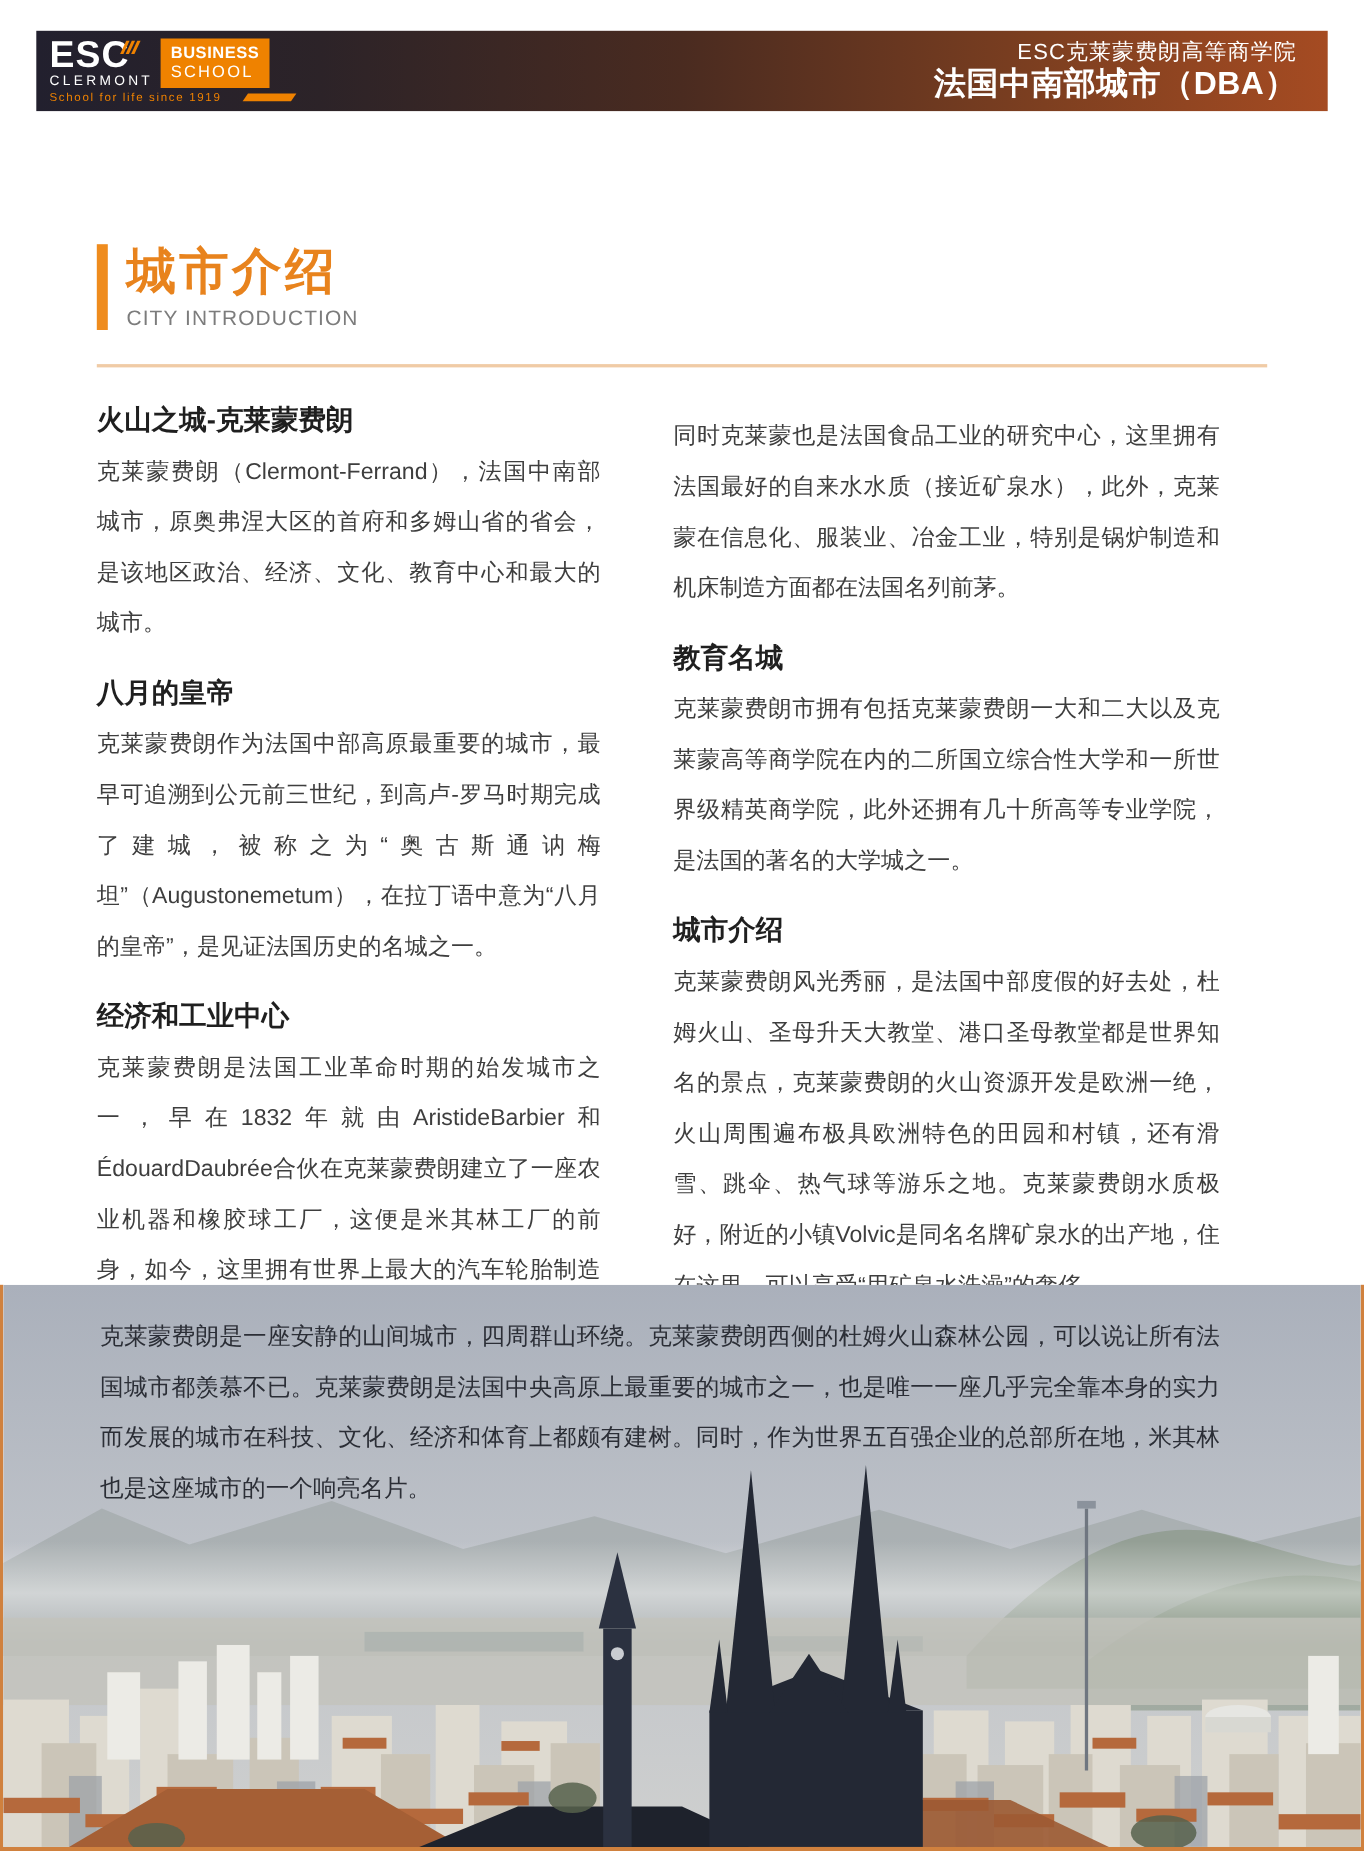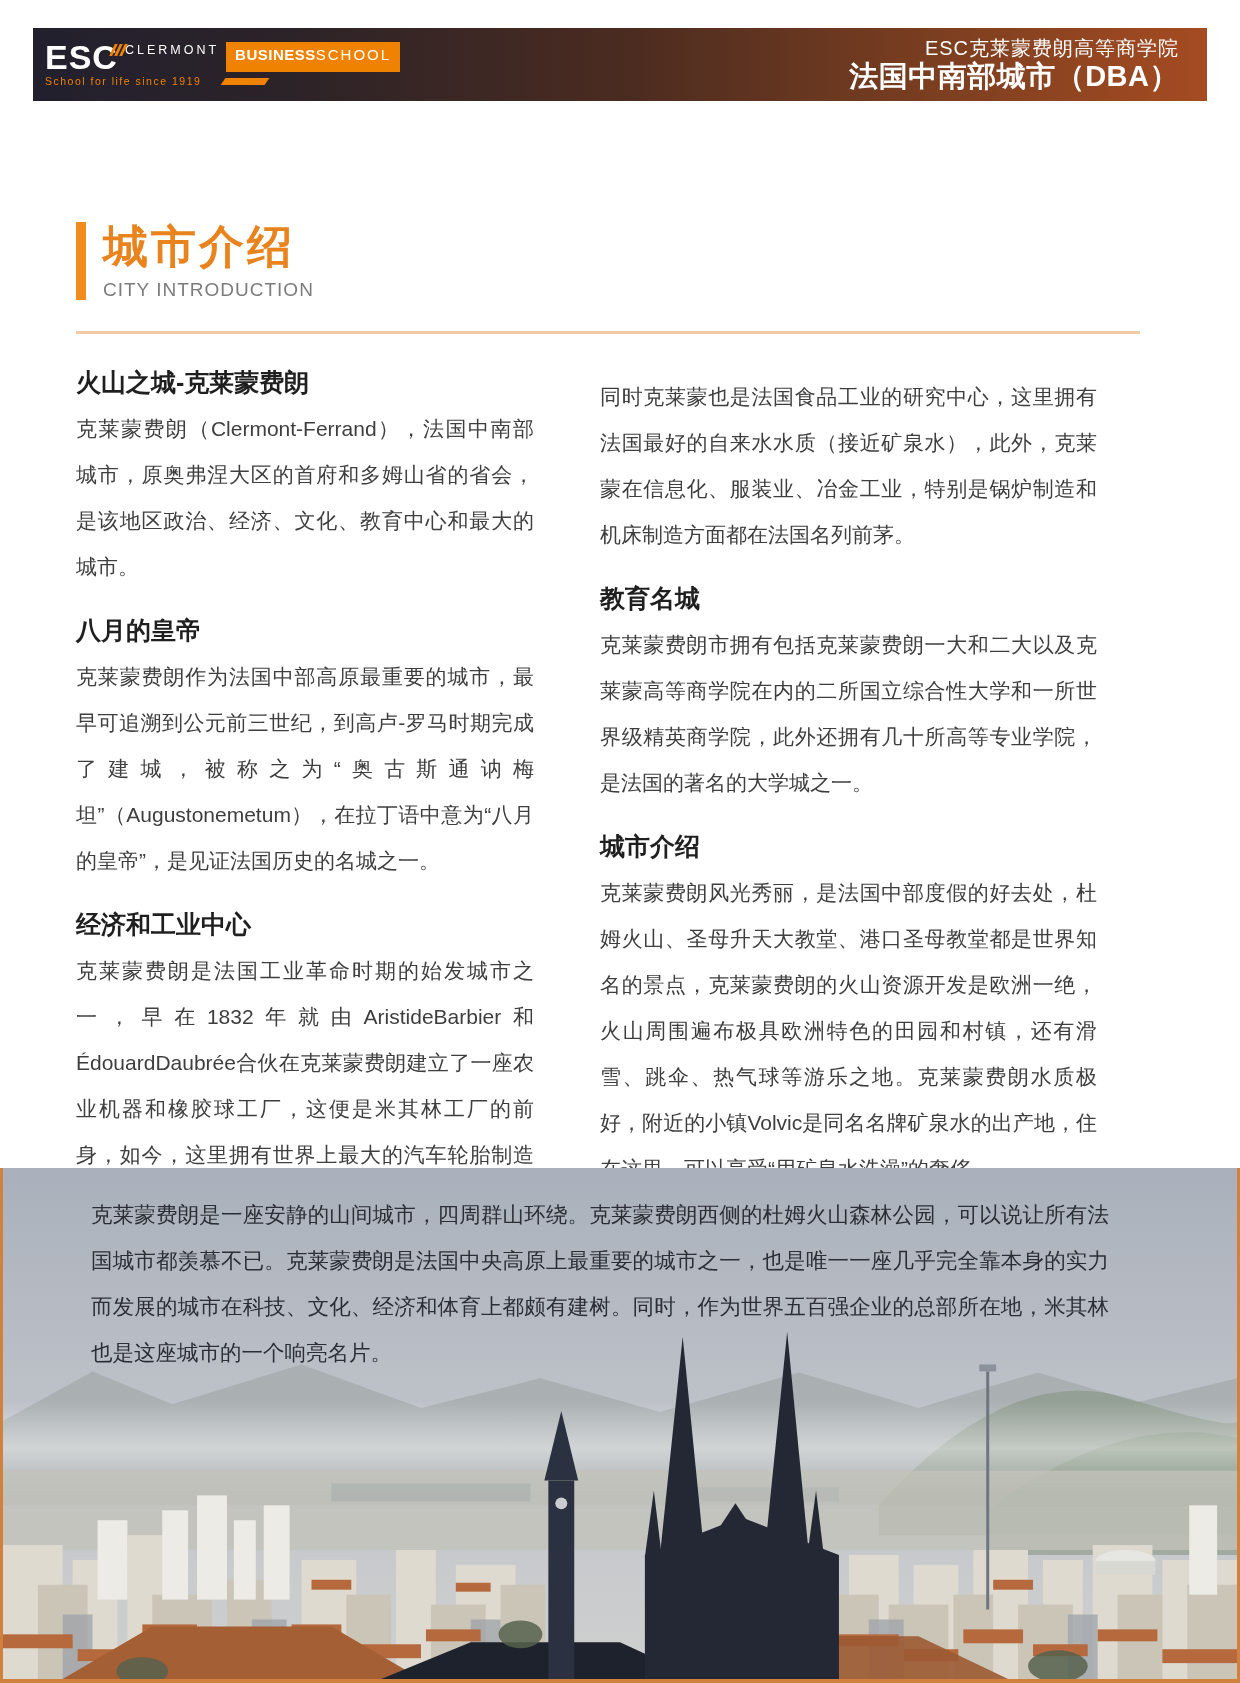--- a/index.html
+++ b/index.html
@@ -6,39 +6,39 @@
   .page{position:relative;width:1240px;height:1683px;background:#ffffff;overflow:hidden;
         font-family:"Liberation Sans","DejaVu Sans",sans-serif;}
 
   
   .topbar{position:absolute;left:33px;right:33px;top:28px;height:73px;
           background:linear-gradient(90deg,#22202e 0%,#2c2328 22%,#4a2b20 50%,#7d3f20 78%,#a54b22 100%);
           display:flex;justify-content:space-between;align-items:center;
           padding:0 28px 0 12px;box-sizing:border-box;}
   .logo{display:flex;flex-direction:column;justify-content:center;}
   .logo-row{display:flex;align-items:stretch;}
-  .logo-left{display:flex;flex-direction:row;justify-content:flex-end;}
+  .logo-left{display:flex;flex-direction:column;justify-content:flex-end;}
   .logo-esc-line{display:flex;align-items:flex-start;}
   .logo-esc{color:#fff;font-weight:700;font-size:34px;line-height:30px;letter-spacing:1px;}
   .slashes{display:flex;gap:2px;margin:2px 0 0 -6px;}
   .slashes i{display:block;width:3px;height:12px;background:#ef8200;transform:skewX(-25deg);}
   .logo-clermont{color:#fff;font-size:12.5px;letter-spacing:3px;margin-top:1px;}
   .logo-badge{background:#ef8200;color:#fff;margin-left:7px;padding:4px 9px;
-              display:flex;flex-direction:row;justify-content:center;}
+              display:flex;flex-direction:column;justify-content:center;}
   .badge-l1{font-weight:700;font-size:15px;line-height:17px;letter-spacing:.5px;}
   .badge-l2{font-weight:400;font-size:15px;line-height:17px;letter-spacing:2px;}
   .logo-tagline{color:#ef8200;font-size:10.5px;letter-spacing:1.5px;margin-top:3px;
                 display:flex;align-items:center;gap:22px;white-space:nowrap;}
   .tag-shape{display:inline-block;width:44px;height:7px;background:#ef8200;transform:skewX(-35deg);}
   .header-titles{text-align:right;color:#ffffff;}
   .ht1{font-size:20px;letter-spacing:1px;line-height:24px;}
   .ht2{font-size:29px;font-weight:700;letter-spacing:.5px;line-height:33px;}
 
   
-  .intro{position:absolute;left:76px;top:222px;width:1064px;}
+  .intro{position:absolute;left:88px;top:222px;width:1064px;}
   .sec-head{display:flex;gap:17px;}
   .accent-bar{width:10px;height:78px;background:#ef8c1e;}
   .sec-title{margin:0;font-family:"DejaVu Serif","Liberation Serif",serif;
              font-size:45px;font-weight:700;color:#e8831d;line-height:50px;letter-spacing:3px;}
   .sec-sub{font-size:19px;color:#7c7c7c;letter-spacing:1px;margin-top:7px;}
   .divider{border:none;border-top:3px solid #f0cba6;margin:30px 0 0 0;}
 
   
   .cols{display:flex;gap:66px;margin-top:28px;}
   .col-l{width:458px;}

